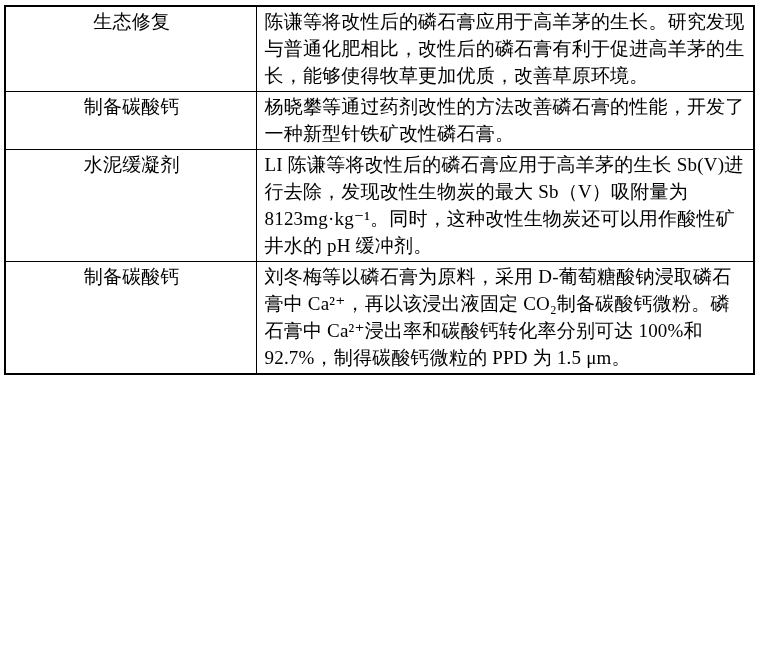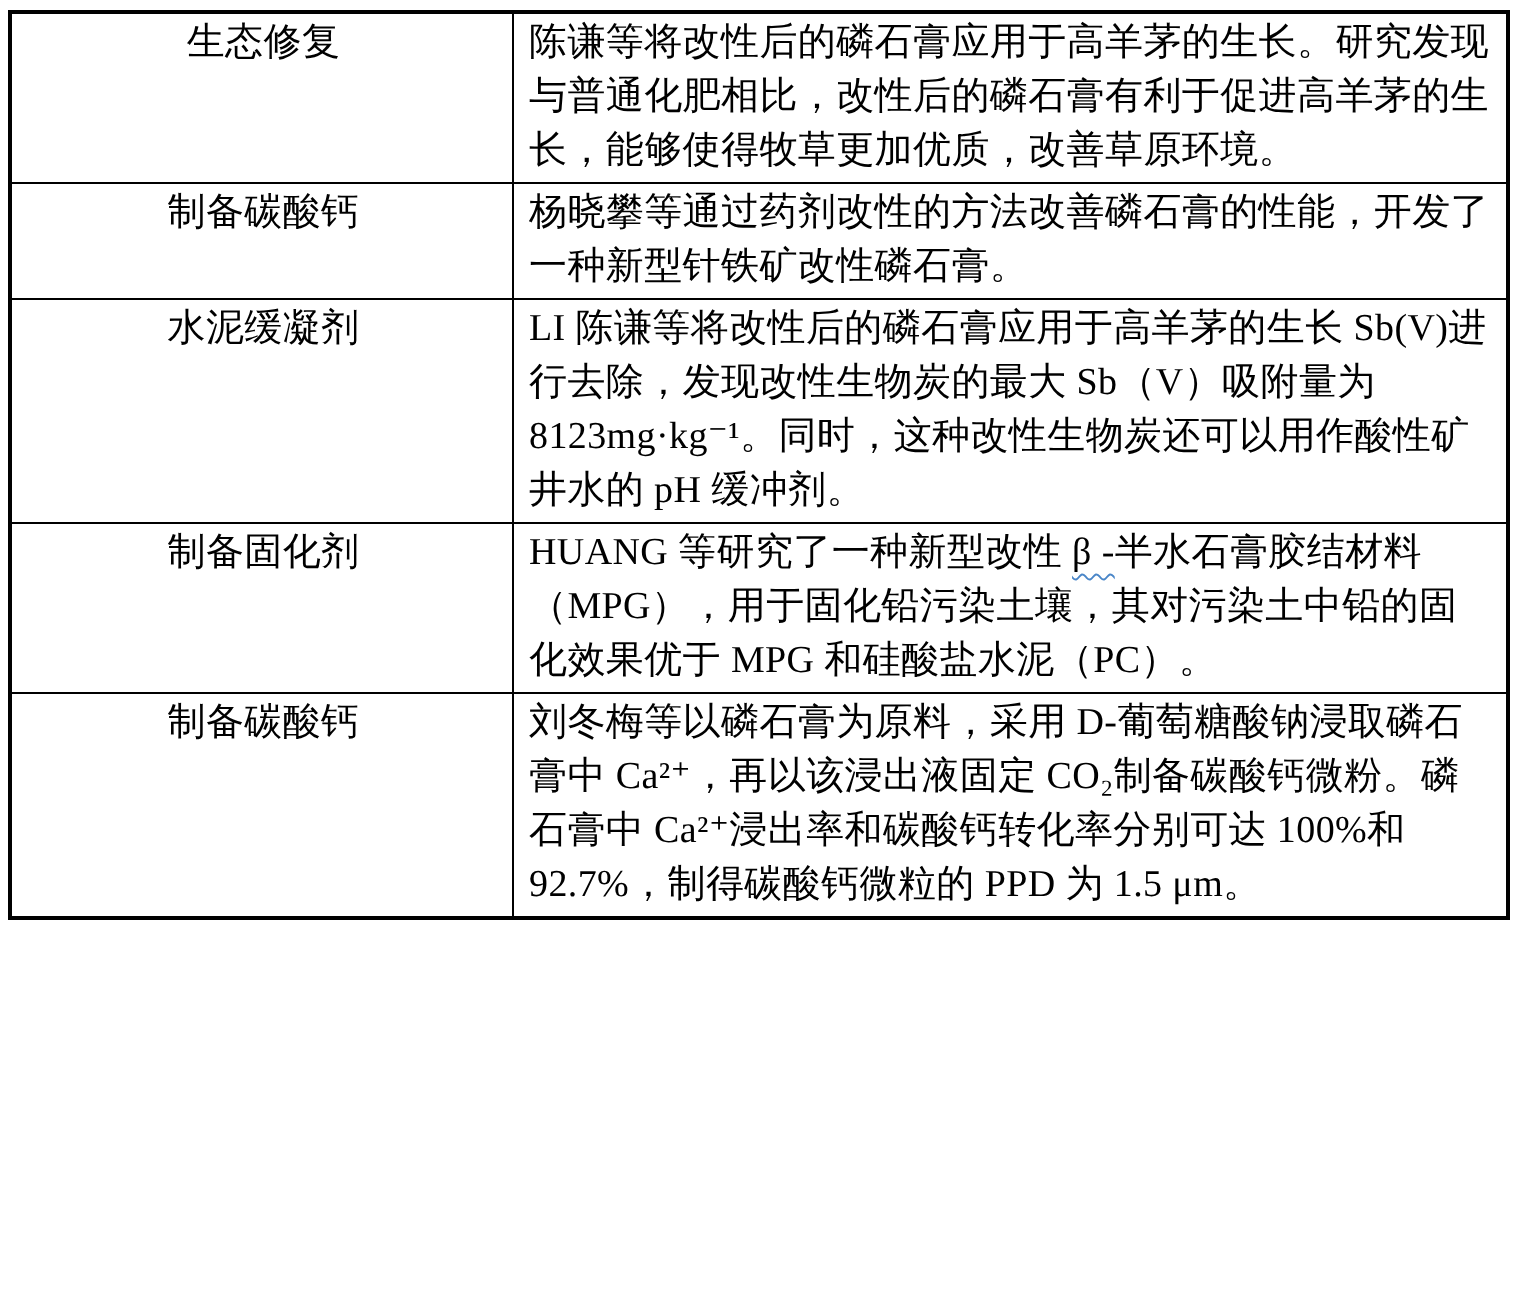--- a/index.html
+++ b/index.html
@@ -68,26 +68,20 @@
       </tr>
 
 
 
       <tr>
         <td class="cat-cell">水泥缓凝剂</td>
         <td class="desc-cell">LI 陈谦等将改性后的磷石膏应用于高羊茅的生长 Sb(V)进行去除，发现改性生物炭的最大 Sb（V）吸附量为 8123mg·kg⁻¹。同时，这种改性生物炭还可以用作酸性矿井水的 pH 缓冲剂。</td>
       </tr>
 
 
-      <tr>
-        <td class="cat-cell">制备固化剂</td>
-        <td class="desc-cell">
-          <span>HUANG 等研究了一种新型改性 </span><span class="wavy">β -</span><span>半水石膏胶结材料（MPG），用于固化铅污染土壤，其对污染土中铅的固化效果优于 MPG 和硅酸盐水泥（PC）。</span>
-        </td>
-      </tr>
 
       <tr>
         <td class="cat-cell">制备碳酸钙</td>
         <td class="desc-cell">刘冬梅等以磷石膏为原料，采用 D-葡萄糖酸钠浸取磷石膏中 Ca²⁺，再以该浸出液固定 CO₂制备碳酸钙微粉。磷石膏中 Ca²⁺浸出率和碳酸钙转化率分别可达 100%和 92.7%，制得碳酸钙微粒的 PPD 为 1.5 μm。</td>
       </tr>
 
     </tbody>
   </table>
 </div>
 

